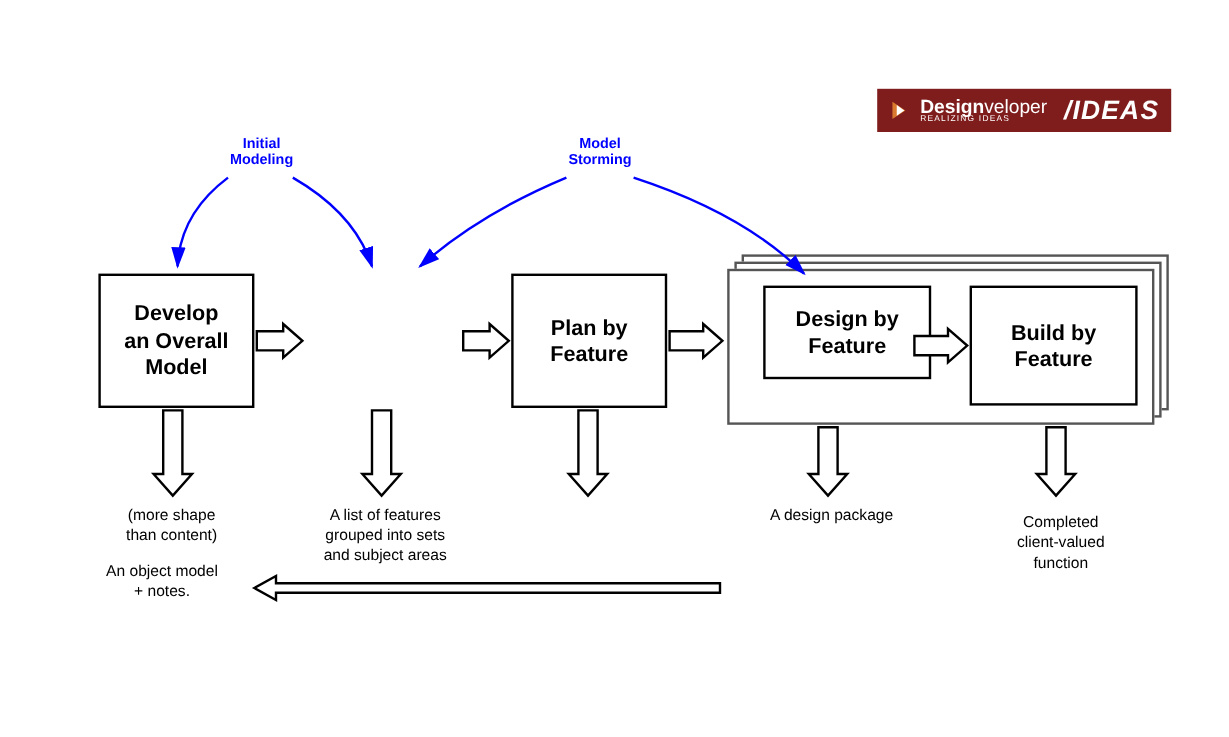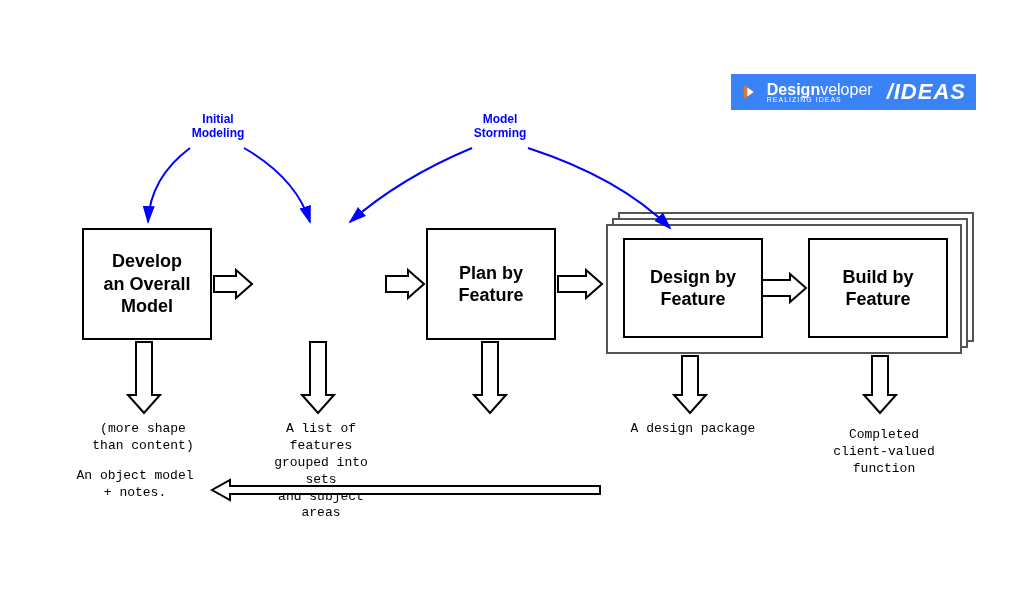--- a/index.html
+++ b/index.html
@@ -8,21 +8,21 @@
       height: 614px;
       background: #ffffff;
       font-family: Arial, sans-serif;
       position: relative;
       overflow: hidden;
     }
     .logo-bar {
       position: absolute;
       top: 74px;
       right: 48px;
-      background: #3b82f6;
+      background: #7f1d1d;
       height: 36px;
       display: flex;
       align-items: center;
       padding: 0 10px;
       gap: 8px;
     }
     .logo-icon {
       width: 18px;
       height: 18px;
       display: inline-block;
@@ -81,21 +81,20 @@
       font-weight: 700;
       text-align: center;
       line-height: 1.2;
     }
     .output-text {
       position: absolute;
       color: #000;
       font-size: 13px;
       text-align: center;
       line-height: 1.3;
-      font-family: Liberation Mono, monospace;
     }
     svg.arrows {
       position: absolute;
       top: 0;
       left: 0;
       width: 1024px;
       height: 614px;
       pointer-events: none;
     }
   </style>
@@ -120,21 +119,21 @@
 
   <div class="annotation-label" style="left:178px; top:112px; width:80px;">Initial<br>Modeling</div>
   <div class="annotation-label" style="left:460px; top:112px; width:80px;">Model<br>Storming</div>
 
   <div class="stack-box" style="left:618px; top:212px; width:356px; height:130px;"></div>
   <div class="stack-box" style="left:612px; top:218px; width:356px; height:130px;"></div>
   <div class="stack-box" style="left:606px; top:224px; width:356px; height:130px;"></div>
 
   <div class="process-box" style="left:82px; top:228px; width:130px; height:112px;">Develop<br>an Overall<br>Model</div>
   <div class="process-box" style="left:426px; top:228px; width:130px; height:112px;">Plan by<br>Feature</div>
-  <div class="process-box" style="left:623px; top:238px; width:140px; height:100px;">Design by<br>Feature</div>
+  <div class="process-box" style="left:636px; top:238px; width:140px; height:78px;">Design by<br>Feature</div>
   <div class="process-box" style="left:808px; top:238px; width:140px; height:100px;">Build by<br>Feature</div>
 
   <div class="output-text" style="left:88px; top:421px; width:110px;">(more shape<br>than content)</div>
   <div class="output-text" style="left:70px; top:468px; width:130px;">An object model<br>+ notes.</div>
   <div class="output-text" style="left:256px; top:421px; width:130px;">A list of features<br>grouped into sets<br>and subject areas</div>
   <div class="output-text" style="left:628px; top:421px; width:130px;">A design package</div>
   <div class="output-text" style="left:824px; top:427px; width:120px;">Completed<br>client-valued<br>function</div>
 
   <svg class="arrows">
     <defs>

